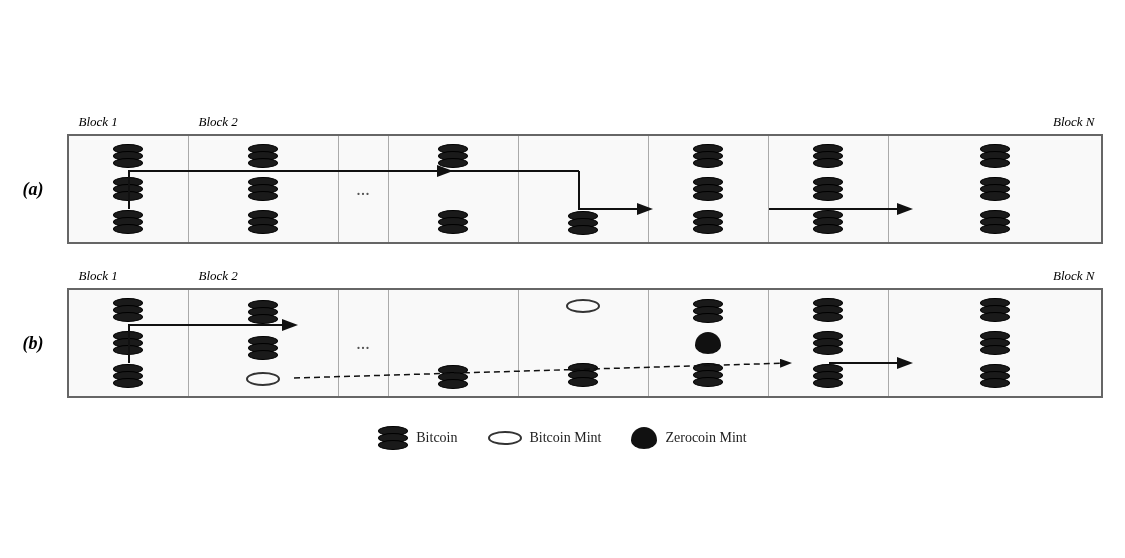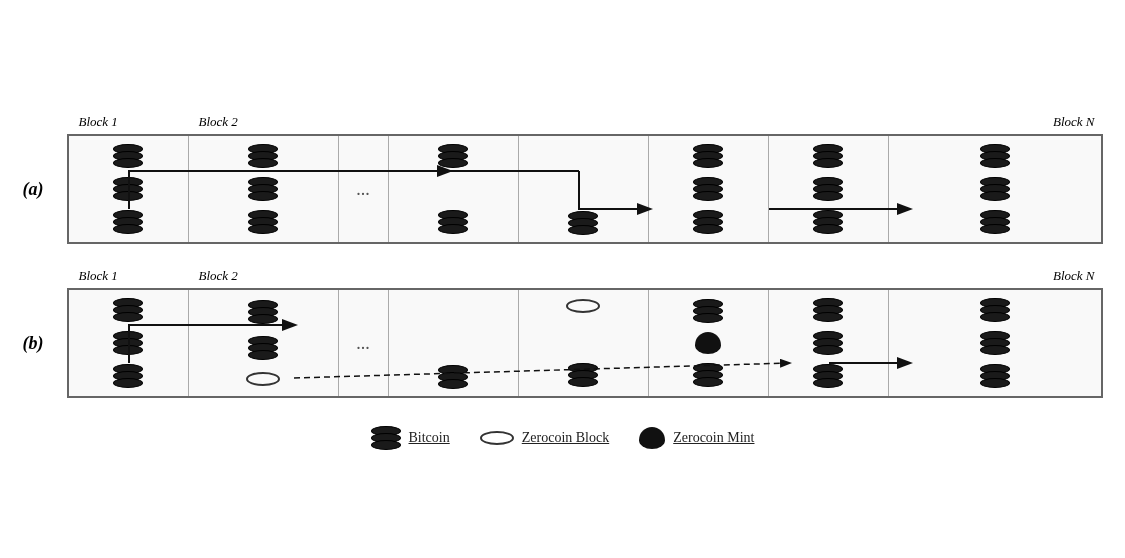--- a/index.html
+++ b/index.html
@@ -85,21 +85,20 @@
       gap: 30px;
       margin-top: 6px;
     }
 
     .legend-item {
       display: flex;
       align-items: center;
       gap: 8px;
       font-size: 14px;
       color: #222;
-      text-decoration: underline;
     }
   </style>
 </head>
 <body>
 
 <div class="diagram-container">
 
   <div style="position:relative; margin-top: 26px;">
     <div style="display:flex; align-items:center; gap:8px;">
       <div class="row-label">(a)</div>
@@ -399,21 +398,21 @@
     <div class="legend-item">
       <div class="stack-full">
         <div class="c"></div>
           <div class="c"></div>
           <div class="c"></div>
       </div>
       <span>Bitcoin</span>
     </div>
     <div class="legend-item">
       <div class="zerocoin-mint"></div>
-      <span>Zerocoin Block</span>
+      <span>Bitcoin Mint</span>
     </div>
     <div class="legend-item">
       <div class="zerocoin-spend"></div>
       <span>Zerocoin Mint</span>
     </div>
   </div>
 
 </div>
 
 </body></html>

